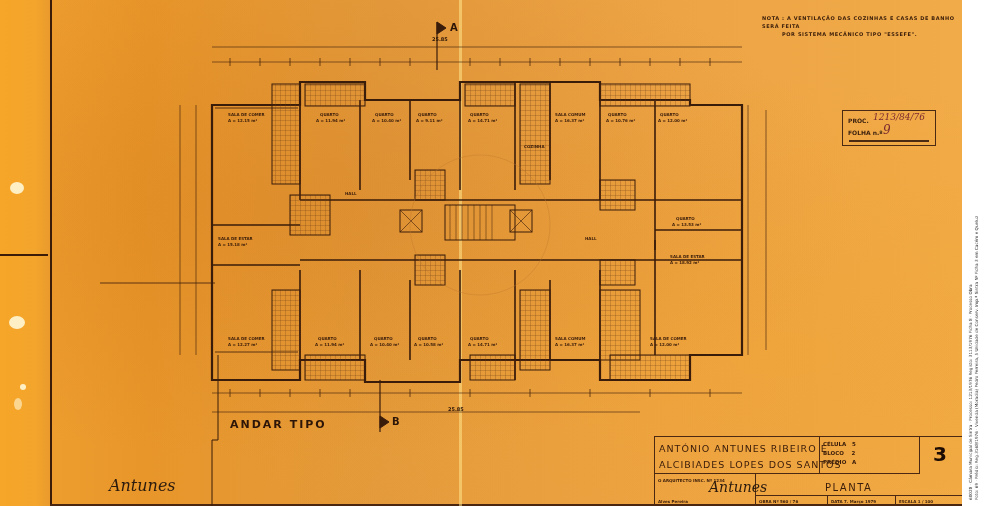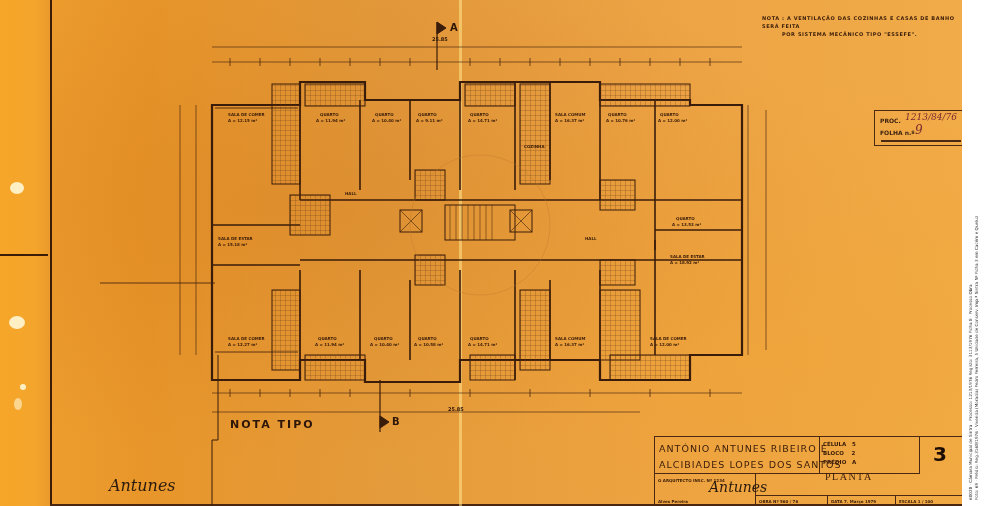--- a/index.html
+++ b/index.html
@@ -8,36 +8,36 @@
     background:
       radial-gradient(ellipse at 30% 40%, rgba(200,110,20,0.25), rgba(0,0,0,0) 60%),
       radial-gradient(ellipse at 80% 70%, rgba(240,160,40,0.35), rgba(0,0,0,0) 55%),
       linear-gradient(90deg,#f0a030 0%,#e8962a 15%,#e39a3c 40%,#eda445 70%,#f1ab48 100%);
     overflow:hidden;}
   .fold-strip{position:absolute;left:0;top:0;width:50px;height:506px;background:linear-gradient(90deg,#f6a628,#f3a52c 70%,#e99a2c);}
   .fold-line{position:absolute;background:#3a1c08;}
   .fold-crease{position:absolute;left:459px;top:0;width:3px;height:506px;background:rgba(255,230,140,0.55);}
   .spot{position:absolute;border-radius:50%;background:#fff7d6;opacity:.9;}
   .note{position:absolute;left:762px;top:14px;width:200px;font-size:5px;letter-spacing:.6px;color:#3a1d0a;font-weight:bold;line-height:8px;}
-  .stamp{position:absolute;left:842px;top:110px;width:92px;height:34px;border:1.5px solid #4a2a12;color:#3d2210;font-size:6px;font-weight:bold;margin-left:32px;}
+  .stamp{position:absolute;left:842px;top:110px;width:92px;height:34px;border:1.5px solid #4a2a12;color:#3d2210;font-size:6px;font-weight:bold;}
   .stamp .r1{position:absolute;left:5px;top:6px;}
   .stamp .r2{position:absolute;left:5px;top:18px;}
   .stamp .h1{position:absolute;left:30px;top:1px;font-family:"DejaVu Serif",serif;font-style:italic;font-size:9px;font-weight:normal;color:#7a2a30;}
   .stamp .h2{position:absolute;left:40px;top:12px;font-family:"DejaVu Serif",serif;font-style:italic;font-size:12px;font-weight:normal;color:#7a2a30;}
   .stamp .ul{position:absolute;left:6px;right:6px;bottom:3px;height:2px;background:#4a2a12;}
   .floor-title{position:absolute;left:230px;top:418px;font-size:11px;font-weight:bold;letter-spacing:2px;color:#2d1608;}
   .sec{position:absolute;font-size:10px;font-weight:bold;color:#2d1608;}
   .titleblock{position:absolute;left:654px;top:436px;width:308px;height:70px;border:1.5px solid #4a2812;color:#3a1c0a;}
   .tb-cell{position:absolute;border-color:#4a2812;border-style:solid;border-width:0;}
   .authors{position:absolute;left:4px;top:4px;font-size:9.5px;letter-spacing:1px;line-height:16px;font-weight:normal;}
   .celula{position:absolute;left:168px;top:3px;font-size:5.5px;line-height:9px;font-weight:bold;}
   .sheetno{position:absolute;left:278px;top:5px;font-size:20px;font-weight:bold;color:#1d0c03;}
   .arch{position:absolute;left:3px;top:41px;font-size:4px;font-weight:bold;}
   .alves{position:absolute;left:3px;top:62px;font-size:4px;font-weight:bold;}
-  .planta{position:absolute;left:170px;top:34px;font-size:10px;letter-spacing:1.5px;font-family:Liberation Serif, serif;}
+  .planta{position:absolute;left:170px;top:45px;font-size:10px;letter-spacing:1.5px;}
   .meta{position:absolute;top:62px;font-size:4px;font-weight:bold;}
   .sig{position:absolute;font-family:"DejaVu Serif",serif;font-style:italic;color:#2b1b0e;margin-left:14px;}
   .side{position:absolute;left:962px;top:0;width:22px;height:506px;background:#fff;}
   .side-text{position:absolute;left:968px;top:500px;transform-origin:0 0;transform:rotate(-90deg);white-space:nowrap;font-size:4.2px;color:#333;line-height:6px;}
   .side-text div{white-space:nowrap;}
 </style>
 </head>
 <body>
 
 <div class="sheet">
@@ -226,21 +226,21 @@
   </div>
 
   <div class="stamp">
     <span class="r1">PROC.</span>
     <span class="h1">1213/84/76</span>
     <span class="r2">FOLHA n.º</span>
     <span class="h2">9</span>
     <span class="ul"></span>
   </div>
 
-  <div class="floor-title">NOTA TIPO</div>
+  <div class="floor-title">ANDAR TIPO</div>
 
   <div class="sig" style="left:95px;top:476px;font-size:16px;">Antunes</div>
 
   <div class="titleblock">
     <div class="tb-cell" style="left:0;top:0;width:164px;height:36px;border-right-width:1px;border-bottom-width:1px;"></div>
     <div class="tb-cell" style="left:164px;top:0;width:100px;height:36px;border-right-width:1px;border-bottom-width:1px;"></div>
     <div class="tb-cell" style="left:0;top:36px;width:100px;height:34px;border-right-width:1px;"></div>
     <div class="tb-cell" style="left:100px;top:58px;width:208px;height:0;border-top-width:1px;"></div>
     <div class="tb-cell" style="left:172px;top:58px;width:0;height:12px;border-left-width:1px;"></div>
     <div class="tb-cell" style="left:240px;top:58px;width:0;height:12px;border-left-width:1px;"></div>

